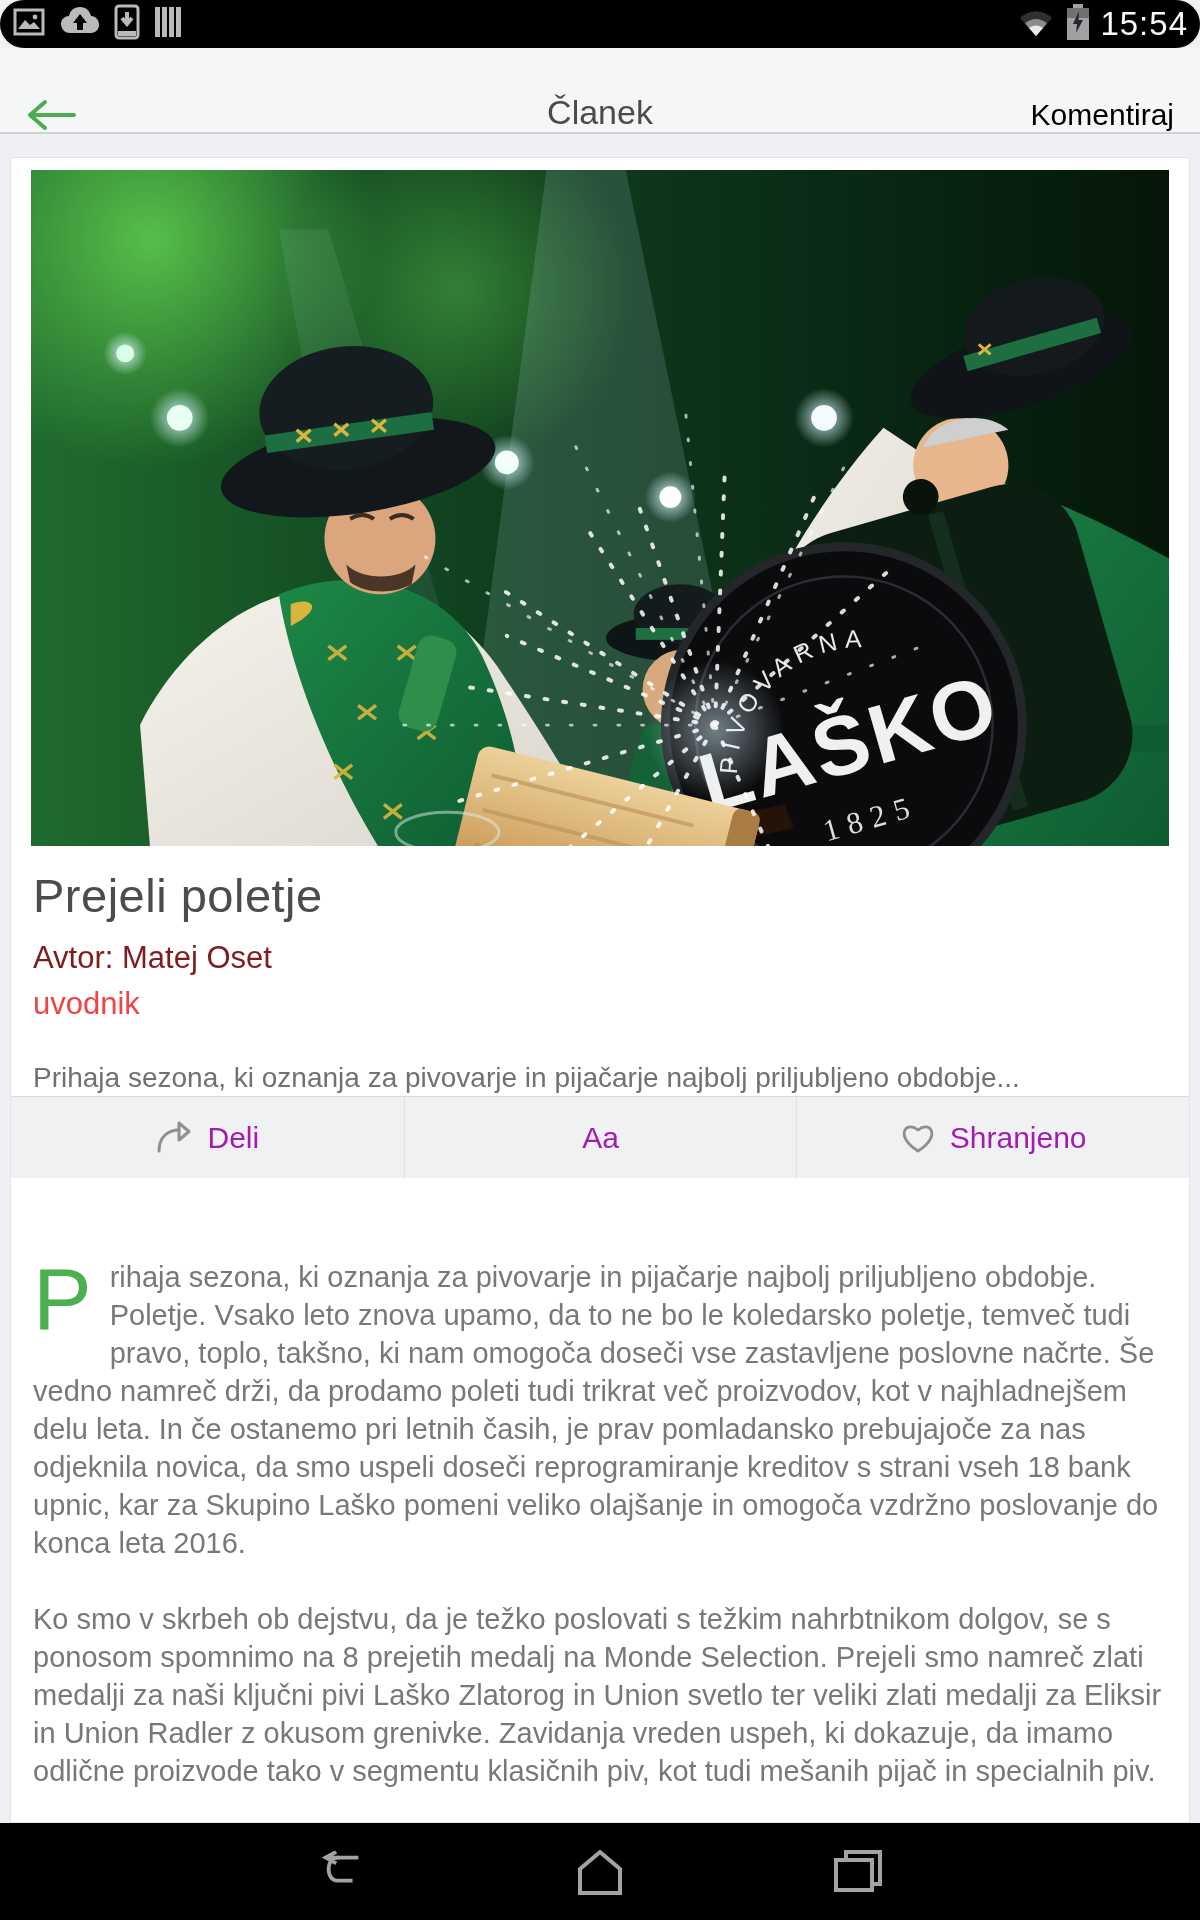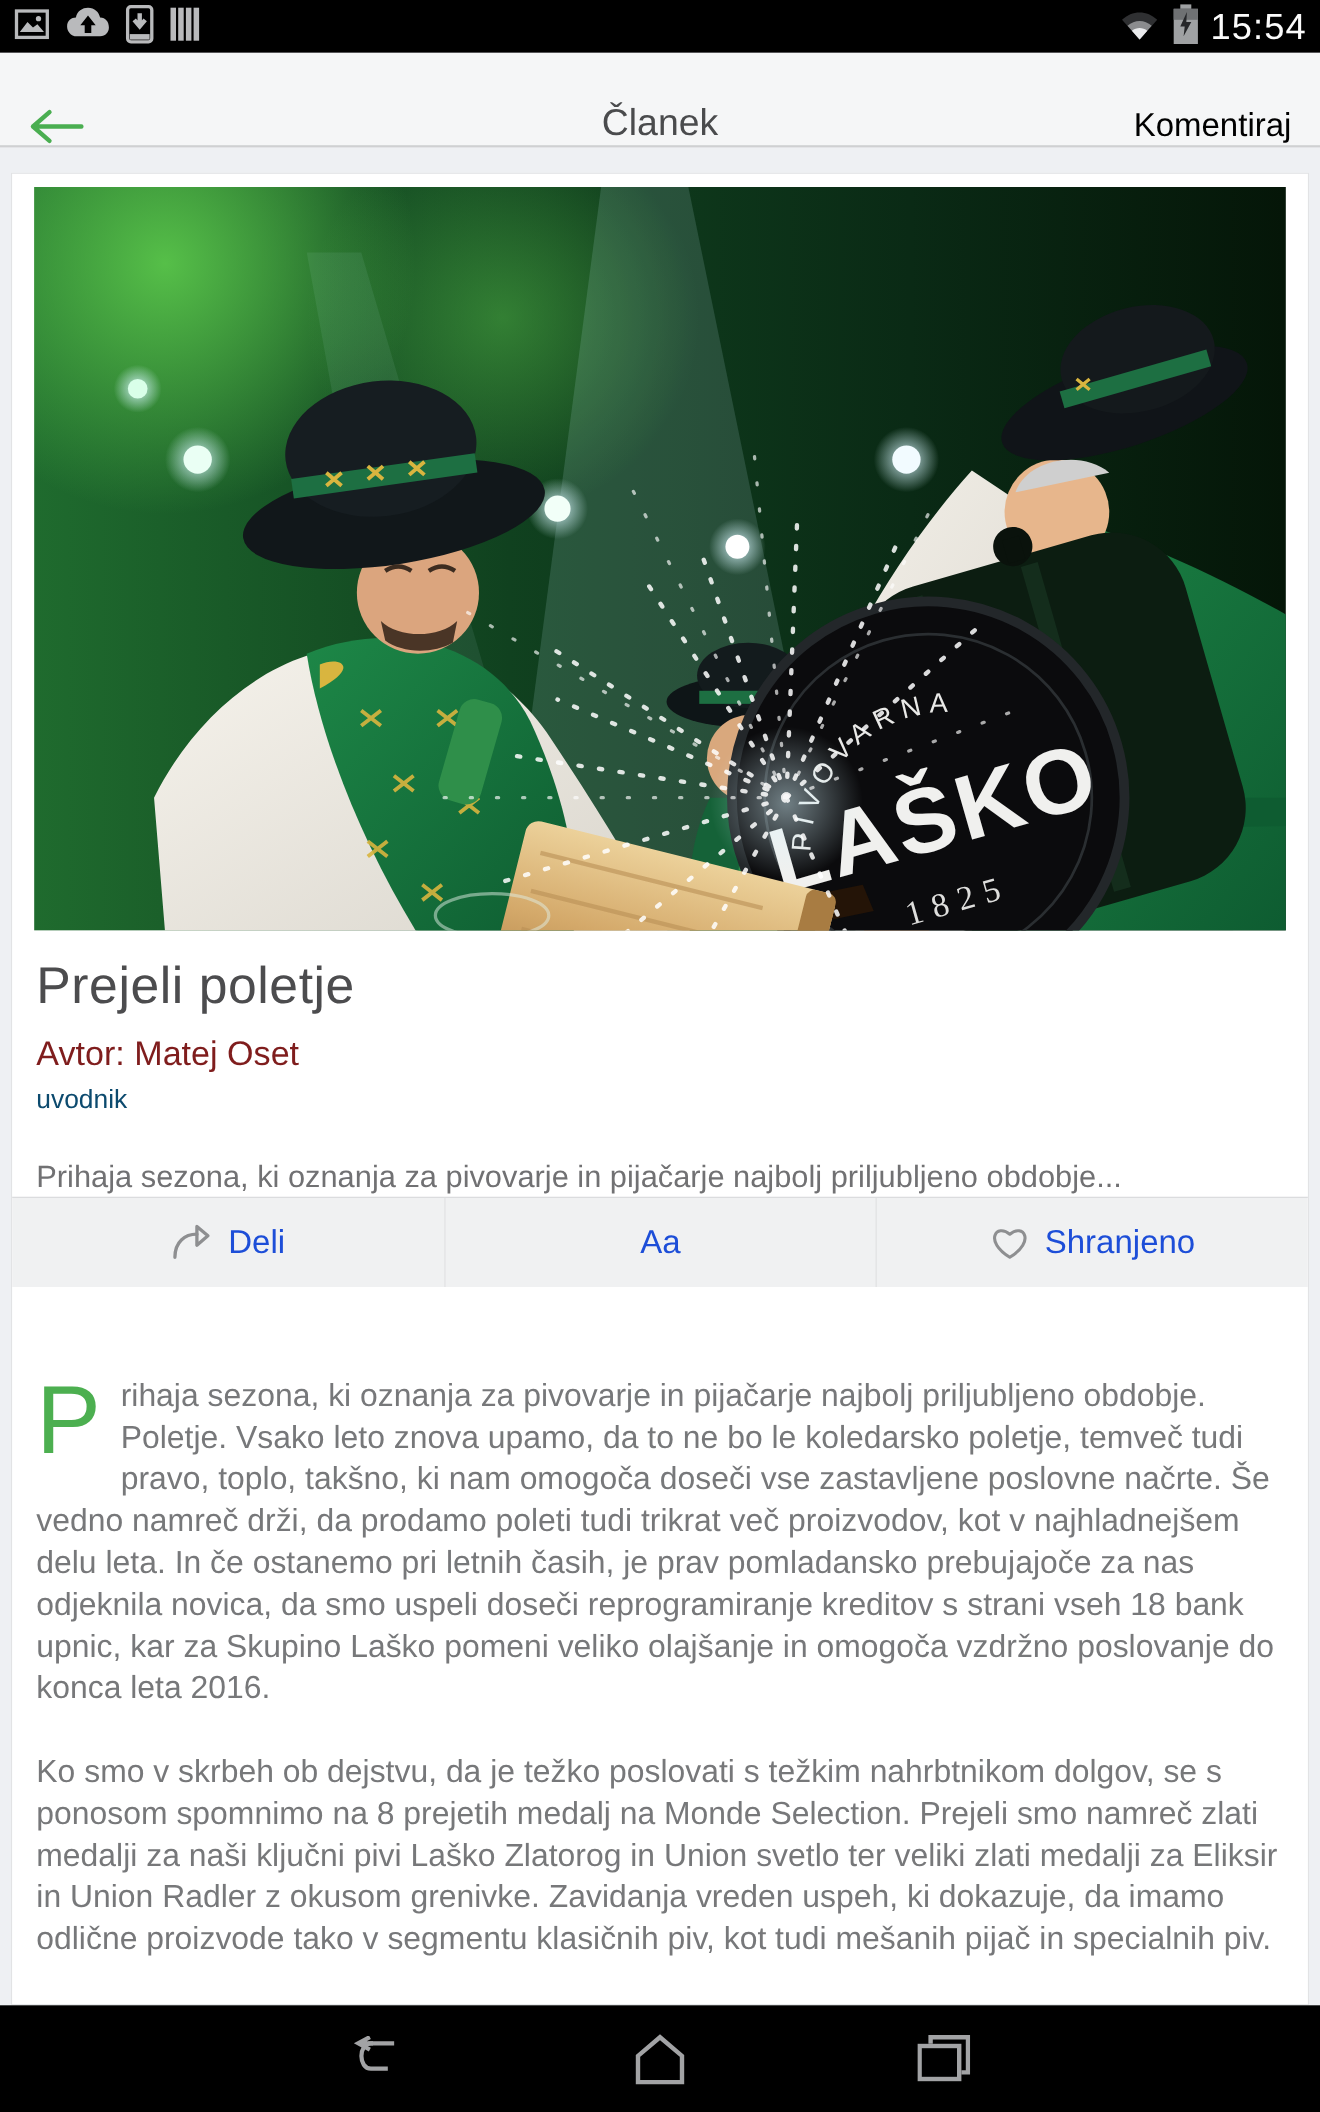--- a/index.html
+++ b/index.html
@@ -5,21 +5,21 @@
   * { margin:0; padding:0; box-sizing:border-box; }
   html,body { background:#000; }
   body { font-family:"Liberation Sans", sans-serif; }
   .screen{
     position:relative; width:1200px; height:1920px; background:#eef0f3;
     display:flex; flex-direction:column; overflow:hidden; margin:0 auto;
   }
   
   .statusbar{
     height:48px; background:#000; display:flex; align-items:center;
-    padding:0 12px; flex:0 0 auto;
+    padding:0 12px; flex:0 0 auto;border-radius:24px;
   }
   .statusbar .sb-left{ display:flex; align-items:center; gap:14px; }
   .statusbar .sb-spacer{ flex:1; }
   .statusbar .sb-right{ display:flex; align-items:center; gap:10px; }
   .sb-time{ color:#fbfbfb; font-size:33px; letter-spacing:1px; }
   
   .appbar{
     height:86px; background:#f5f6f7; border-bottom:2px solid #cfd0d2;
     display:flex; align-items:flex-end; position:relative; flex:0 0 auto;
     padding:0 26px;
@@ -37,30 +37,30 @@
   .card{
     background:#fff; border:1px solid #e2e3e5; height:100%; overflow:hidden;
   }
   .photo-wrap{ padding:12px 20px 0 20px; }
   .photo-wrap svg{ display:block; width:100%; height:auto; }
   .head{ padding:22px 22px 0 22px; }
   .article-title{
     font-size:47px; font-weight:300; color:#4c4c4e; letter-spacing:.5px; line-height:56px;
   }
   .article-author{ margin-top:16px; font-size:31px; color:#7f1d1d; font-weight:300; }
-  .article-category{ margin-top:10px; font-size:24px; color:#0c4a6e; }
+  .article-category{ margin-top:10px; font-size:31px; color:#ef4444; }
   .article-summary{ margin-top:38px; font-size:28px; color:#717173; line-height:36px; }
   
   .actionbar{
     display:grid; grid-template-columns:1fr 1fr 1fr; height:82px;
     background:#f0f1f2; border-top:1px solid #d9dadc;
   }
   .action-item{
     display:flex; align-items:center; justify-content:center; gap:14px;
-    font-size:30px; color:#1d4ed8; cursor:pointer;
+    font-size:30px; color:#a21caf; cursor:pointer;
   }
   .action-item + .action-item{ border-left:1px solid #dfe0e2; }
   
   .article-body{ padding:80px 22px 0 22px; }
   .article-body p{
     font-size:29px; line-height:38px; color:#77787a; margin:0 0 38px 0;
     text-align:left; font-weight:300;
   }
   .dropcap{
     float:left; color:#4caf50; font-size:88px; line-height:74px;

